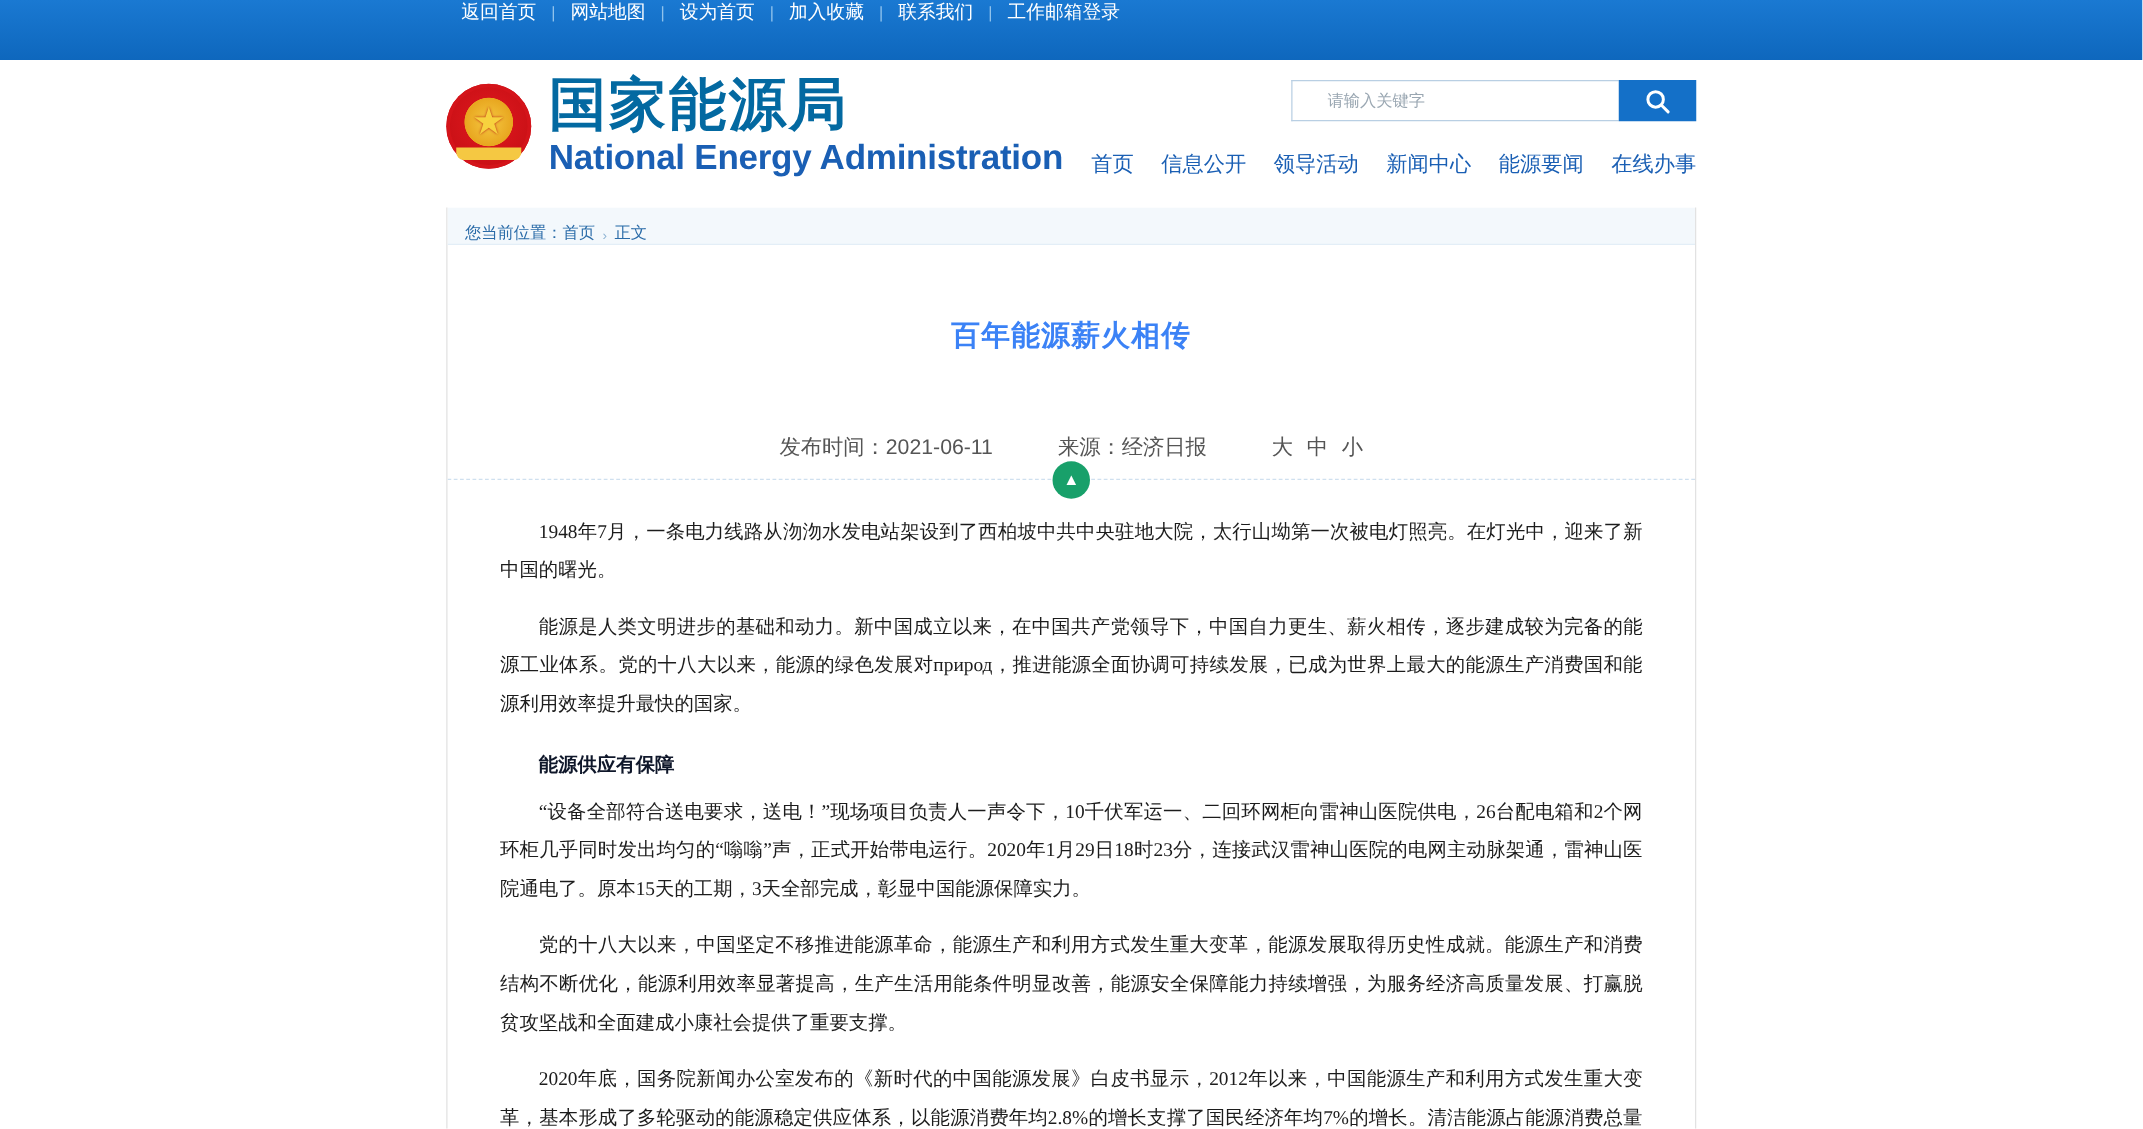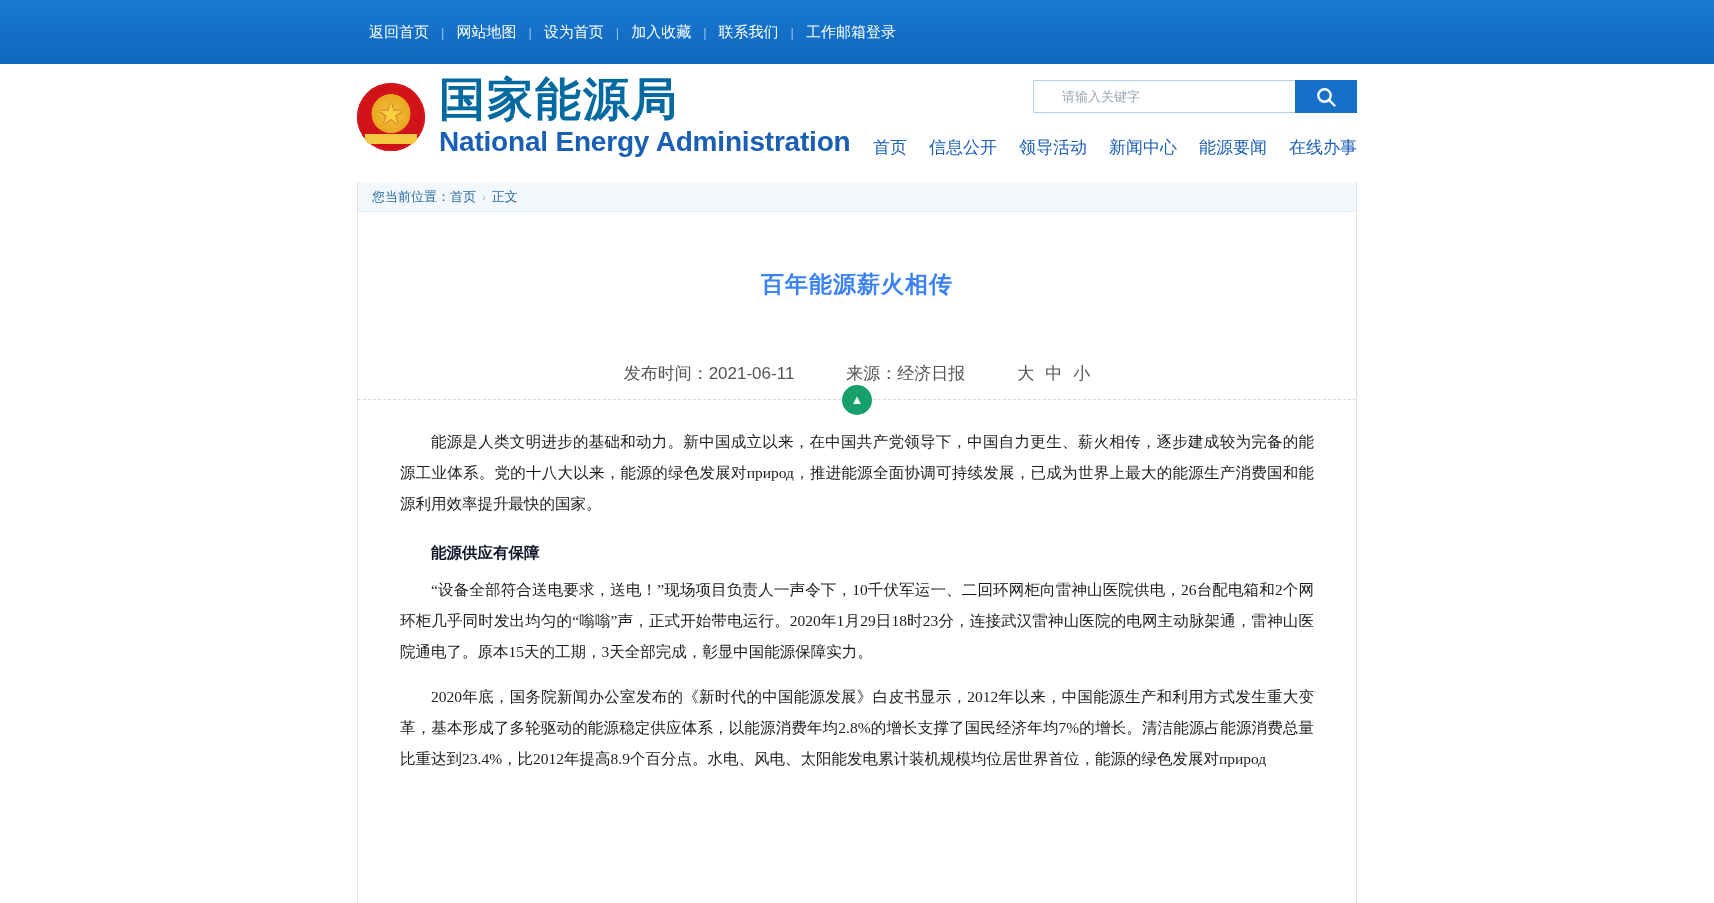--- a/index.html
+++ b/index.html
@@ -6,25 +6,25 @@
   html, body {
     margin: 0; padding: 0;
     width: 1714px; height: 903px;
     background: #ffffff;
     font-family: "Liberation Sans", "DejaVu Sans", sans-serif;
   }
   body { overflow: hidden; }
 
   
   .topbar {
-    height: 64px;
+    height: 48px;
     background: #1470c8;
     background: linear-gradient(#1a79d2, #0e67bd);
     display: flex;
-    align-items: center;
+    align-items: flex-start;
     color: #ffffff;
     font-size: 15px;
   }
   .topbar-inner {
     width: 1000px;
     margin: 0 auto;
     padding-left: 0;
     display: flex;
     align-items: center;
   }
@@ -153,21 +153,21 @@
     height: calc(903px - 48px - 118px);
     overflow: hidden;
     position: relative;
   }
 
   .breadcrumb {
     height: 30px;
     background: #f3f8fc;
     border-bottom: 1px solid #e3eef7;
     display: flex;
-    align-items: center;
+    align-items: flex-end;
     padding-left: 14px;
     font-size: 13px;
     color: #2a6ba8;
   }
   .breadcrumb .bc-label { color: #2a6ba8; }
   .breadcrumb a { color: #2a6ba8; text-decoration: none; }
   .breadcrumb .chev { color: #8fb4d4; margin: 0 6px; font-size: 11px; }
 
   .article {
     padding: 0 42px;
@@ -313,20 +313,22 @@
         <span>中</span>
         <span>小</span>
       </div>
     </div>
 
     <div class="divider-wrap">
       <div class="scroll-top">▲</div>
     </div>
 
     <div class="art-body">
+      <p>1948年7月，一条电力线路从沕沕水发电站架设到了西柏坡中共中央驻地大院，太行山坳第一次被电灯照亮。在灯光中，迎来了新中国的曙光。</p>
       <p>能源是人类文明进步的基础和动力。新中国成立以来，在中国共产党领导下，中国自力更生、薪火相传，逐步建成较为完备的能源工业体系。党的十八大以来，能源的绿色发展对природ，推进能源全面协调可持续发展，已成为世界上最大的能源生产消费国和能源利用效率提升最快的国家。</p>
       <p class="sub">能源供应有保障</p>
       <p>“设备全部符合送电要求，送电！”现场项目负责人一声令下，10千伏军运一、二回环网柜向雷神山医院供电，26台配电箱和2个网环柜几乎同时发出均匀的“嗡嗡”声，正式开始带电运行。2020年1月29日18时23分，连接武汉雷神山医院的电网主动脉架通，雷神山医院通电了。原本15天的工期，3天全部完成，彰显中国能源保障实力。</p>
+      <p>党的十八大以来，中国坚定不移推进能源革命，能源生产和利用方式发生重大变革，能源发展取得历史性成就。能源生产和消费结构不断优化，能源利用效率显著提高，生产生活用能条件明显改善，能源安全保障能力持续增强，为服务经济高质量发展、打赢脱贫攻坚战和全面建成小康社会提供了重要支撑。</p>
       <p>2020年底，国务院新闻办公室发布的《新时代的中国能源发展》白皮书显示，2012年以来，中国能源生产和利用方式发生重大变革，基本形成了多轮驱动的能源稳定供应体系，以能源消费年均2.8%的增长支撑了国民经济年均7%的增长。清洁能源占能源消费总量比重达到23.4%，比2012年提高8.9个百分点。水电、风电、太阳能发电累计装机规模均位居世界首位，能源的绿色发展对природ</p>
     </div>
 
   </div>
 </div>
 
 </body></html>

